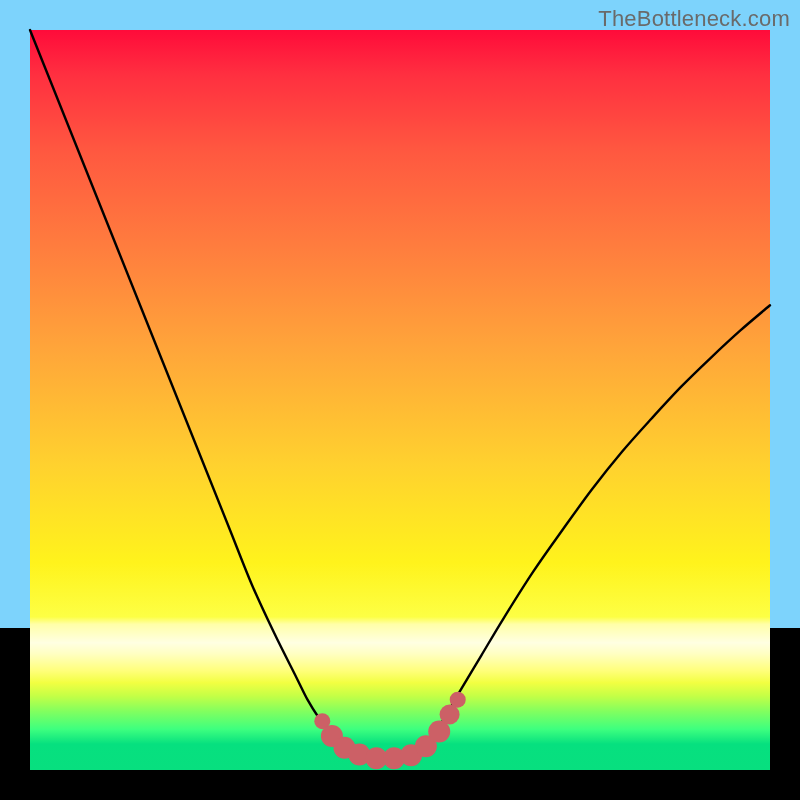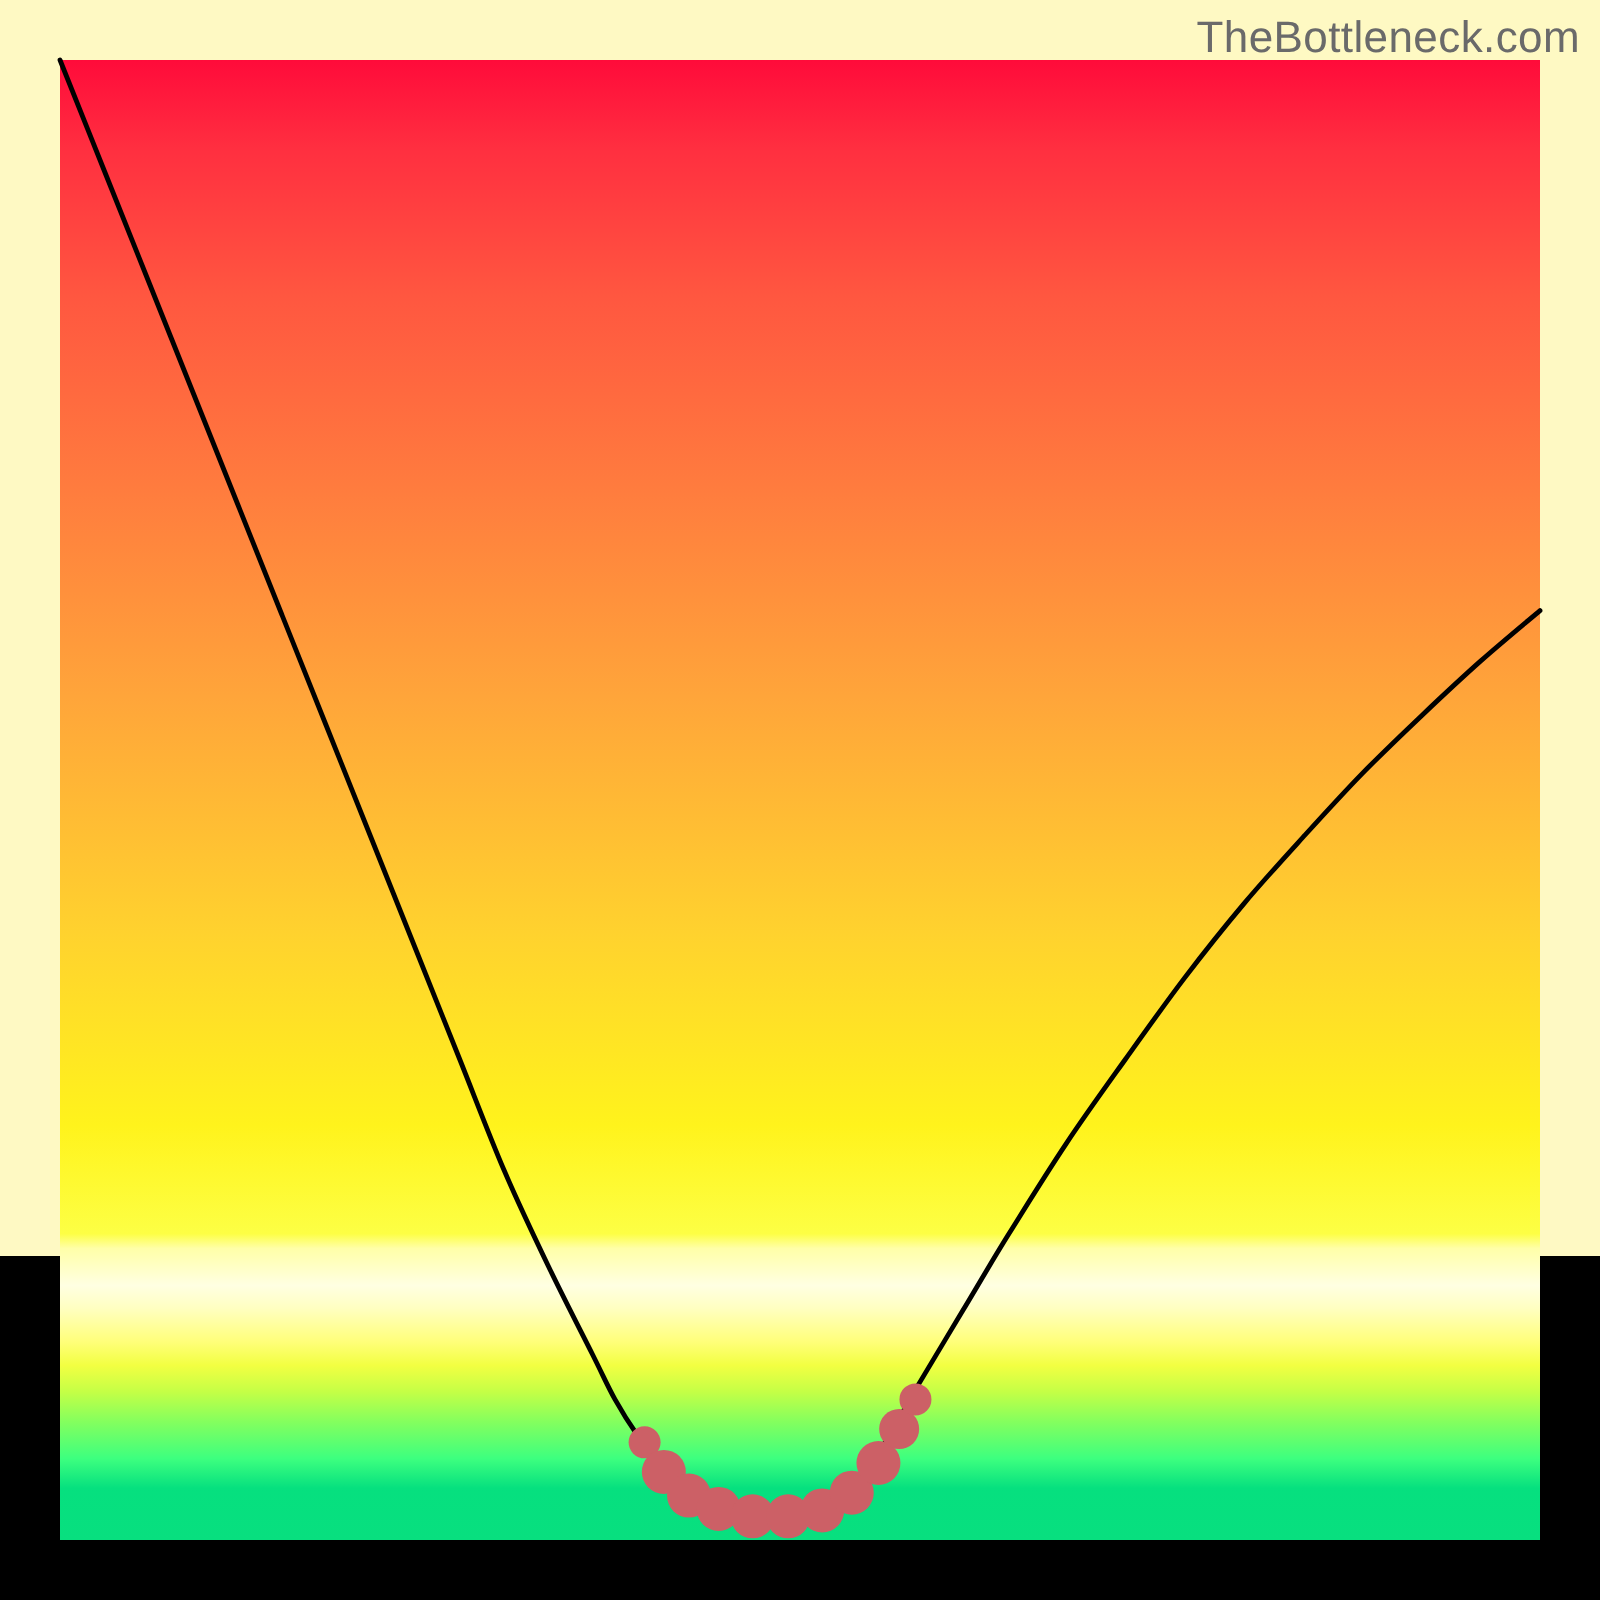--- a/index.html
+++ b/index.html
@@ -10,21 +10,21 @@
     background: #000;
     overflow: hidden;
     font-family: Arial, Helvetica, sans-serif;
   }
   .frame {
     position: absolute;
     left: 0;
     top: 0;
     width: 800px;
     height: 628px;
-    background: #fef9c3;
+    background: #7dd3fc;
   }
   .plot {
     position: absolute;
     left: 30px;
     top: 30px;
     width: 740px;
     height: 740px;
     background: linear-gradient(to bottom,
       #ff0b3a 0%,
       #ff2f40 6%,

